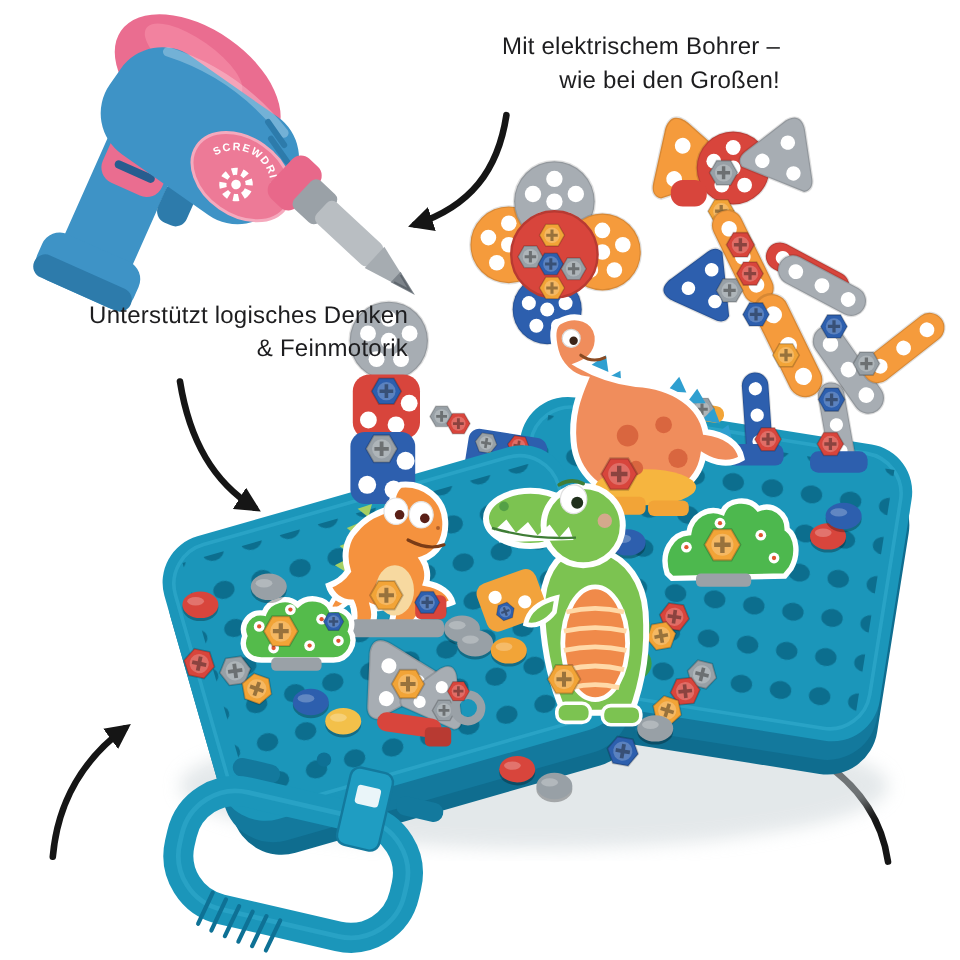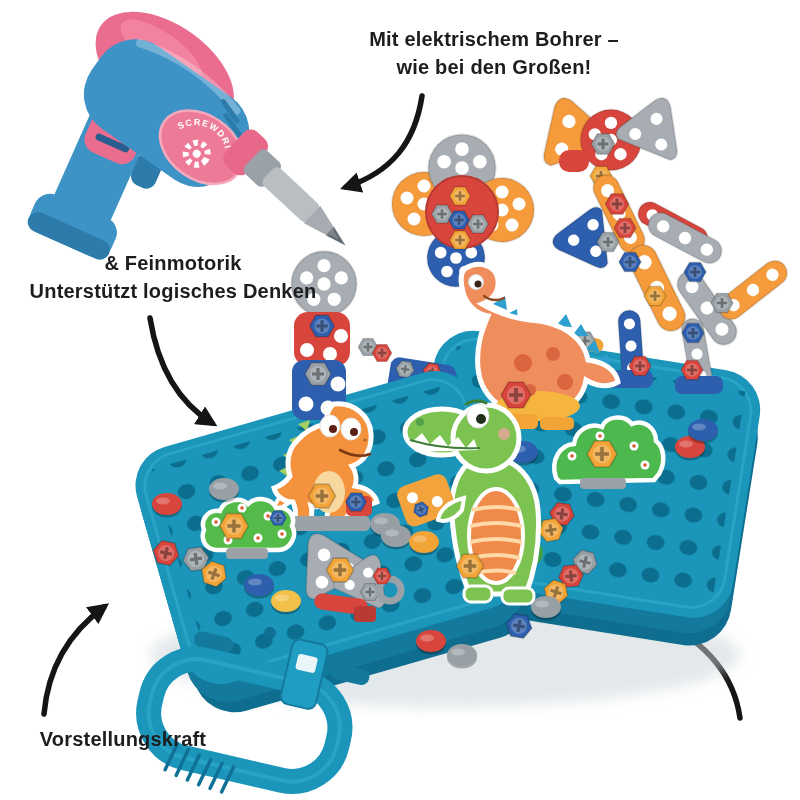--- a/index.html
+++ b/index.html
@@ -1,20 +1,20 @@
 <!DOCTYPE html>
 <html><head>
 <meta charset="utf-8">
 <style>
   html,body{margin:0;padding:0;background:#fff;}
   .stage{position:relative;width:800px;height:800px;background:#ffffff;overflow:hidden;
          font-family:"Liberation Sans",sans-serif;}
   .stage svg{position:absolute;left:0;top:0;}
-  .ann{position:absolute;font-weight:700;font-size:20px;line-height:1.38;color:#1d1d1f;
-       text-align:center;letter-spacing:.2px;}
+  .ann{position:absolute;font-weight:400;font-size:20px;line-height:1.38;color:#1d1d1f;
+       text-align:right;letter-spacing:.2px;}
   #ann-bohrer{left:338px;top:26px;width:312px;}
   #ann-denken{left:6px;top:250px;width:334px;}
   #ann-kreativ{left:2px;top:726px;width:242px;}
   #ann-koffer{left:516px;top:728px;width:284px;}
 </style>
 </head>
 <body>
 
 <div class="stage">
 <svg width="800" height="800" viewBox="0 0 800 800">
@@ -382,19 +382,18 @@
     </g>
     <circle cx="270" cy="633" r="6" fill="#0e7195"></circle>
   </g>
 </svg>
 
 <div class="ann" id="ann-bohrer">
   <div>Mit elektrischem Bohrer –</div>
   <div>wie bei den Großen!</div>
 </div>
 <div class="ann" id="ann-denken">
+  <div>Unterstützt logisches Denken</div>
   <div>&amp; Feinmotorik</div>
-  <div>Unterstützt logisches Denken</div>
 </div>
 <div class="ann" id="ann-kreativ">
-  <div>Vorstellungskraft</div>
 </div>
 </div>
 
 </body></html>

